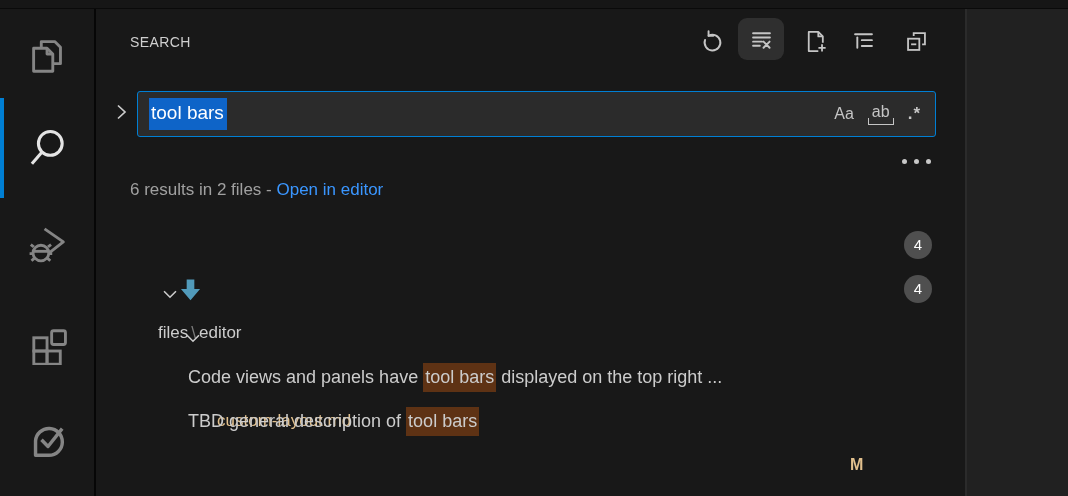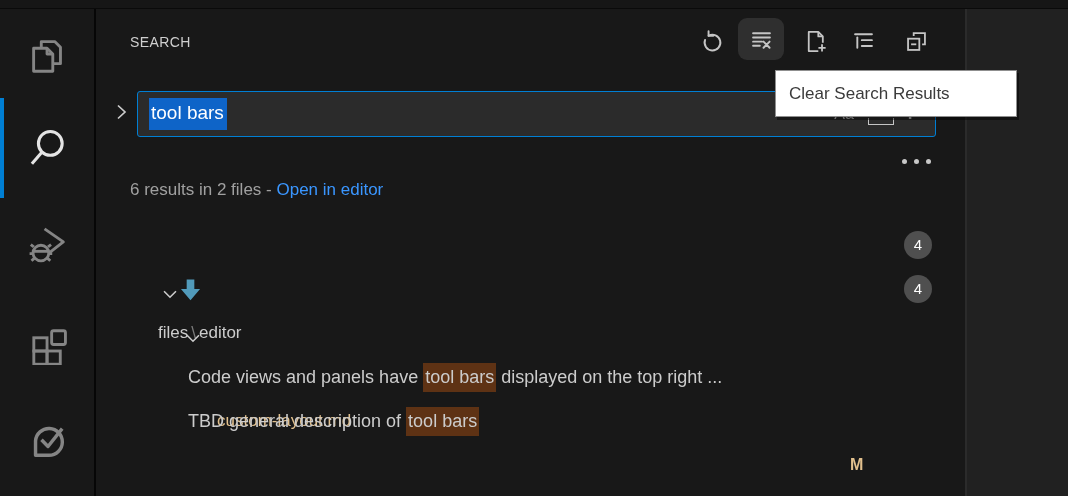--- a/index.html
+++ b/index.html
@@ -180,17 +180,16 @@
           <polygon points="12,21.5 3.5,11.5 8.6,11.5 8.6,3 15.4,3 15.4,11.5 20.5,11.5" fill="#519aba"></polygon>
         </svg>
       <span class="file-label">custom-layout.md</span>
       <span class="git-m">M</span>
       <span class="badge">4</span>
     </div>
 
     <div class="row match-row" style="top:390px"><span>TBD general description of </span><span class="hl">tool bars</span><span></span></div>
     <div class="row match-row" style="top:346px"><span>Code views and panels have </span><span class="hl">tool bars</span><span> displayed on the top right ...</span></div>
 
-    <div class="tooltip"><span>Clear Search Results</span></div>
   </div>
 
   <div class="editor-area"></div>
 </div>
 
 </body></html>

